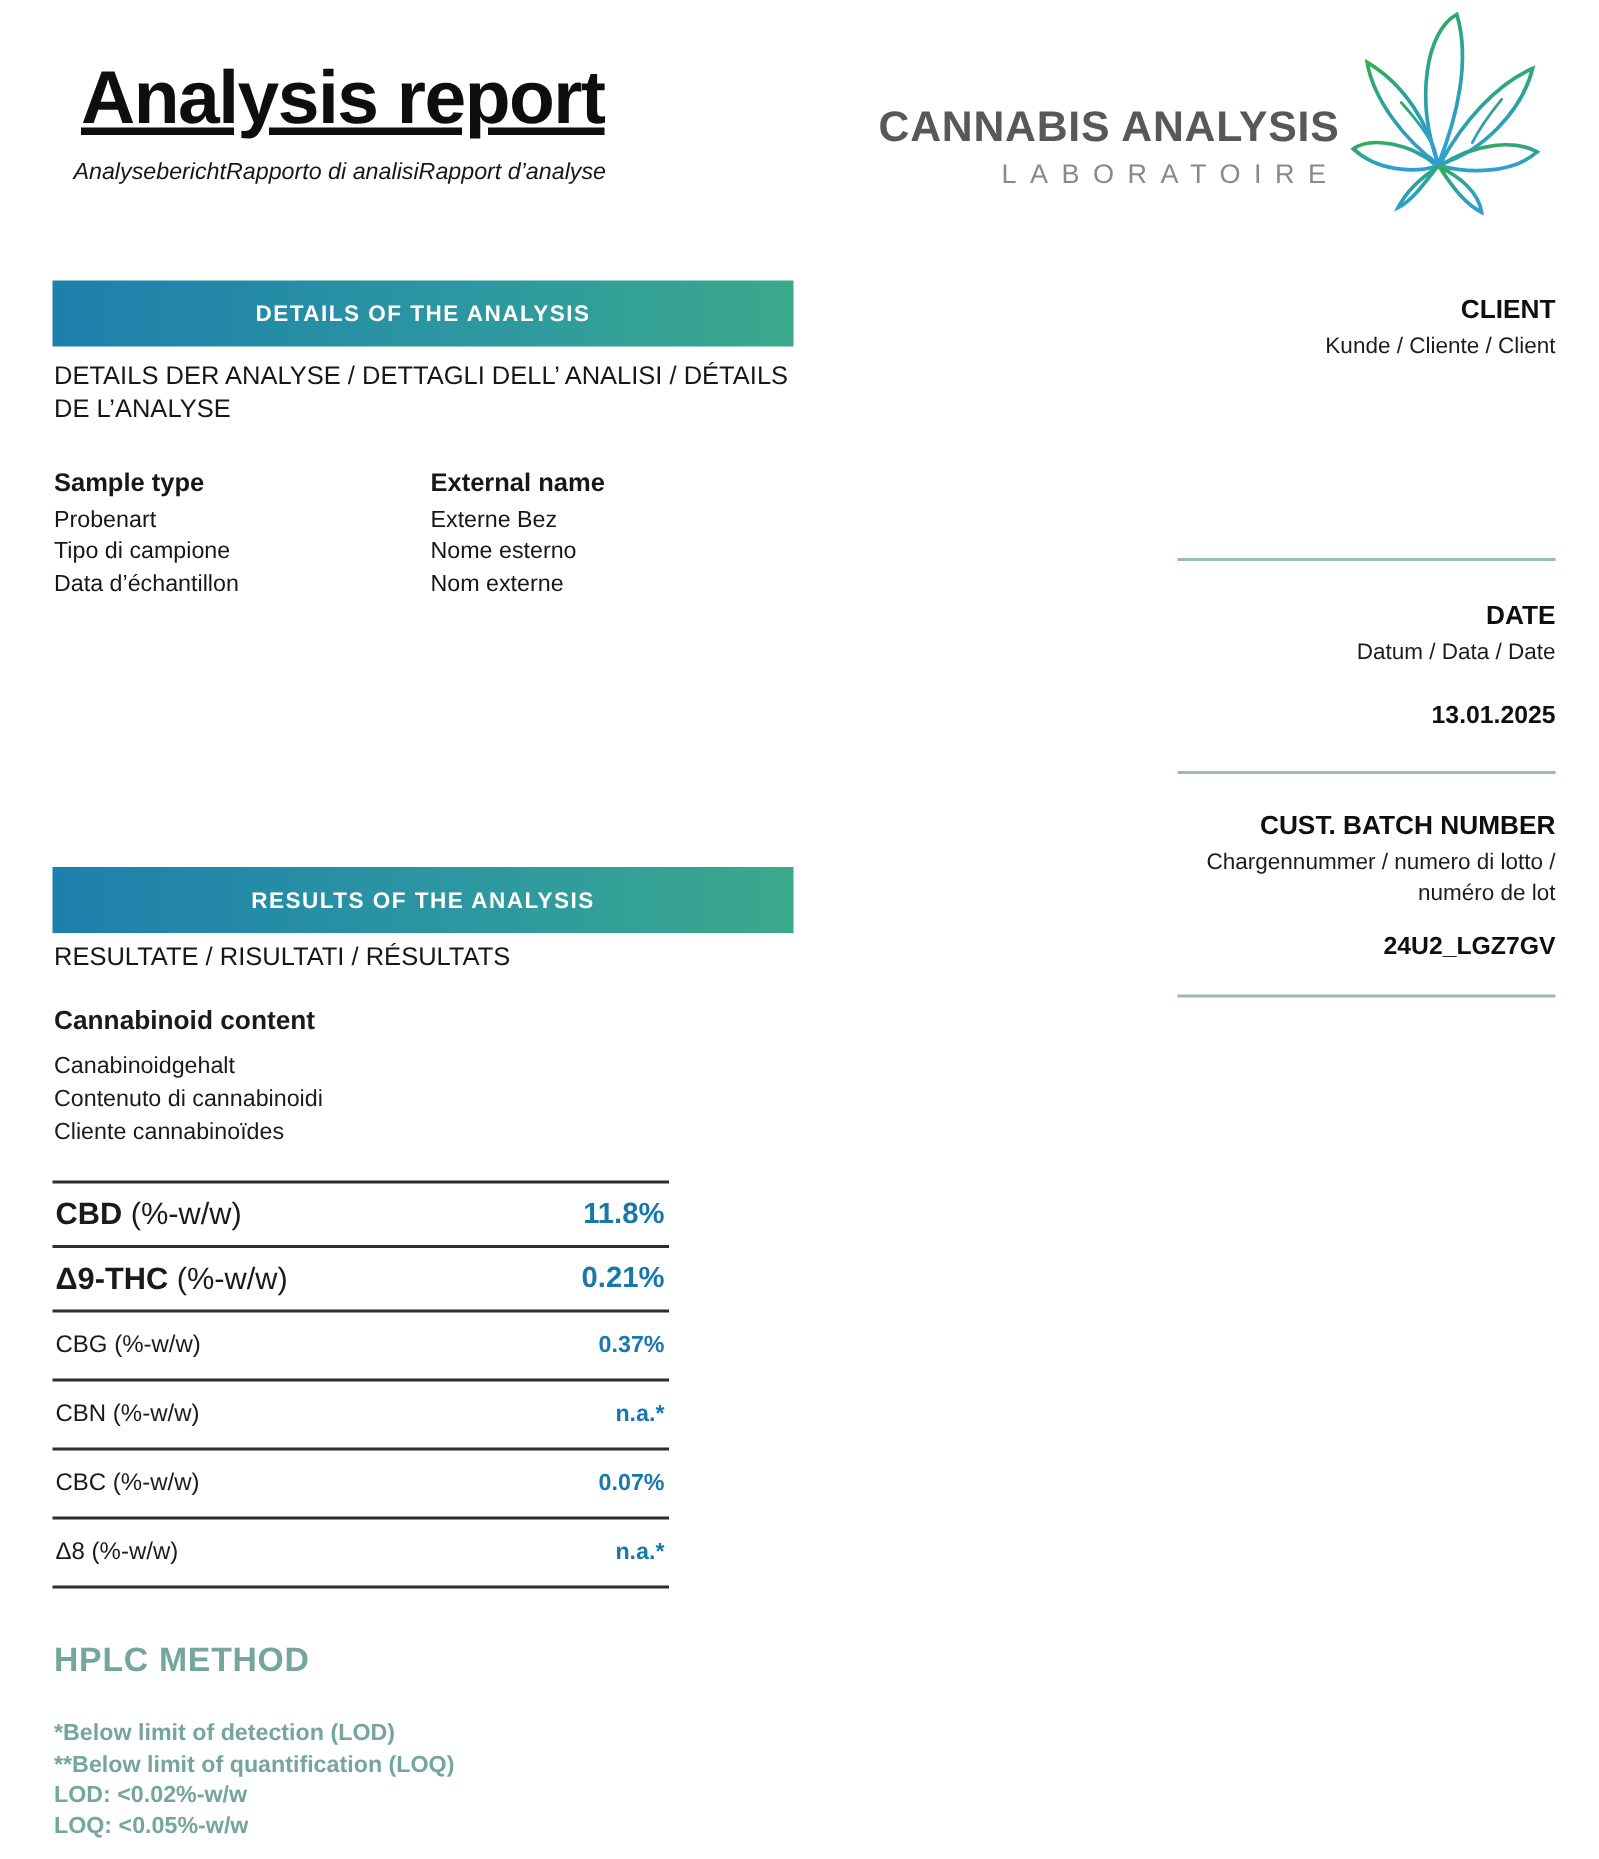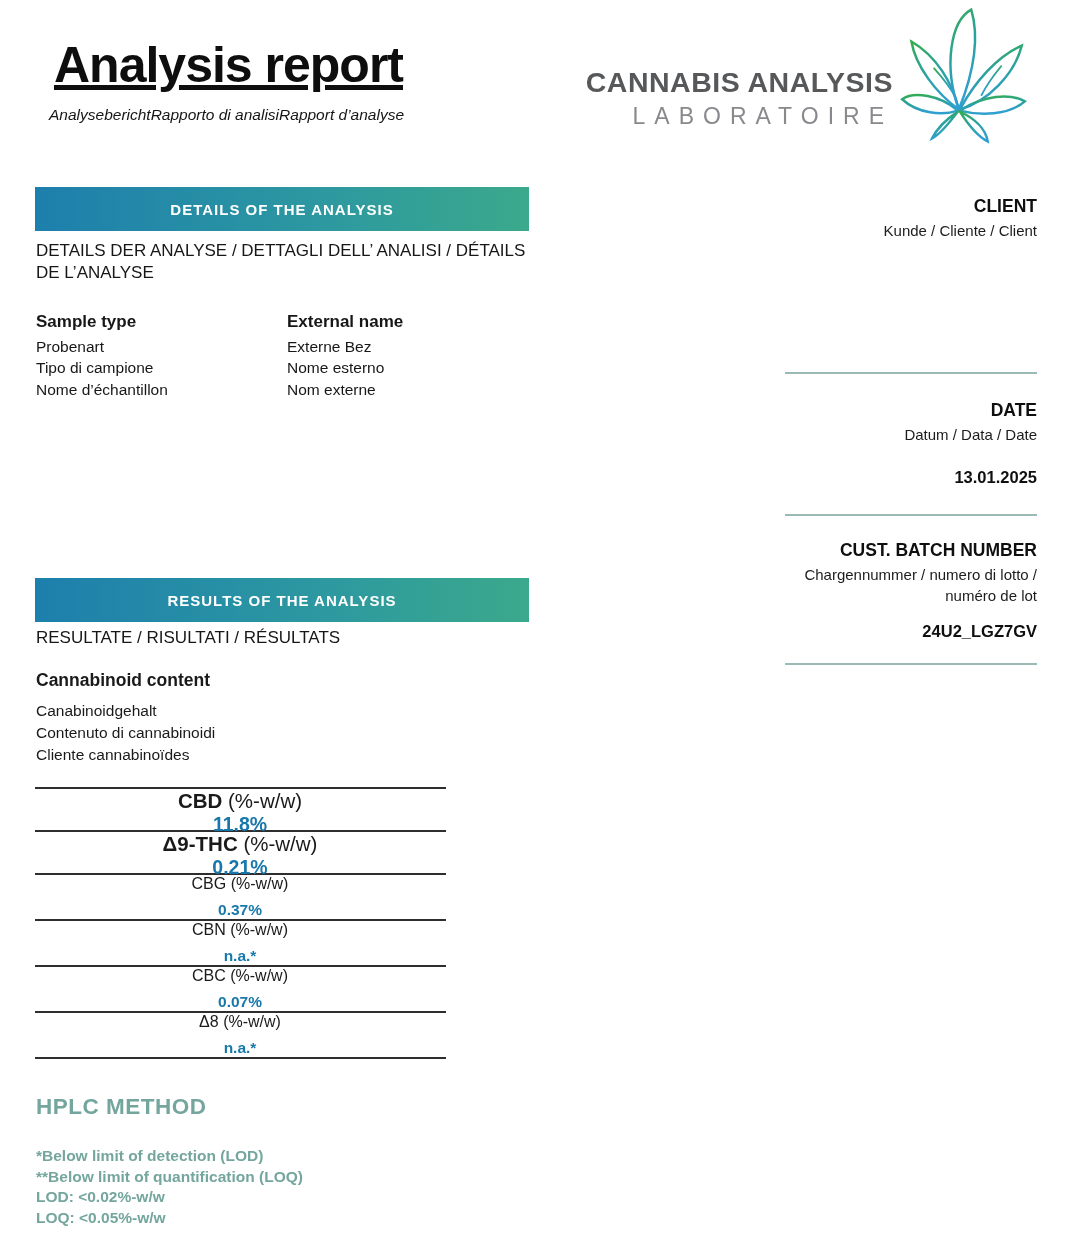--- a/index.html
+++ b/index.html
@@ -20,21 +20,21 @@
   .title-subs {
     position:absolute; left:49px; top:106px;
     display:flex; font-size:15.5px; color:#161616;font-style:italic;
   }
   .logo {
     position:absolute; left:548px; top:4px; width:486px;
     display:flex; align-items:center;
   }
   .logo-text { width:345px; text-align:right; padding-top:48px; }
   .logo-line1 { font-size:28.5px; font-weight:700; color:#57585a; letter-spacing:0.5px; }
-  .logo-line2 { font-size:23px; color:#88898c; letter-spacing:9px; margin-top:4px; }
+  .logo-line2 { font-size:18px; color:#88898c; letter-spacing:9px; margin-top:4px; }
   .logo-leaf { margin-left:4px; }
 
   
   .section-bar {
     position:absolute; left:35px; width:494px; height:44px;
     background:linear-gradient(90deg, #1d7fad 0%, #2e9a9f 62%, #3ba98b 100%);
     display:flex; align-items:center; justify-content:center;
     color:#ffffff; font-weight:700; font-size:15px; letter-spacing:1px;
   }
   #details-bar { top:187px; }
@@ -71,21 +71,21 @@
   
   .content-title { position:absolute; left:36px; top:670px; font-weight:700; font-size:17.5px; }
   .content-trans { position:absolute; left:36px; top:700px; font-size:15.5px; line-height:22px; }
 
   .results-table {
     position:absolute; left:35px; top:787px; width:411px;
     border-top:2px solid #2e2e2e;
   }
   .t-row {
     display:flex; justify-content:space-between; align-items:center;
-    border-bottom:2px solid #2e2e2e; padding:0 3px 0 2px;flex-direction:column;
+    border-bottom:2px solid #2e2e2e; padding:0 3px 0 2px;
   }
   .t-row.big   { height:43px; font-size:20.5px; }
   .t-row.small { height:46px; font-size:16px; }
   .t-row.big .t-analyte { font-weight:700; }
   .t-unit { font-weight:400; }
   .t-value { color:#1878ab; font-weight:700; }
   .t-row.big .t-value   { font-size:19.5px; }
   .t-row.small .t-value { font-size:15.5px; }
 
   .method-title {
@@ -136,21 +136,21 @@
 
 <div class="section-bar" id="details-bar">
   <span>DETAILS OF THE ANALYSIS</span>
 </div>
 <div class="section-sub" id="details-sub">DETAILS DER ANALYSE / DETTAGLI DELL’ ANALISI / DÉTAILS DE L’ANALYSE</div>
 
 <div class="field-col" id="field-sample">
   <div class="field-label">Sample type</div>
   <div>Probenart</div>
   <div>Tipo di campione</div>
-  <div>Nome d’échantillon</div>
+  <div>Data d’échantillon</div>
 </div>
 
 <div class="field-col" id="field-external">
   <div class="field-label">External name</div>
   <div>Externe Bez</div>
   <div>Nome esterno</div>
   <div>Nom externe</div>
 </div>
 
 <div class="rp-block" id="client-block">

